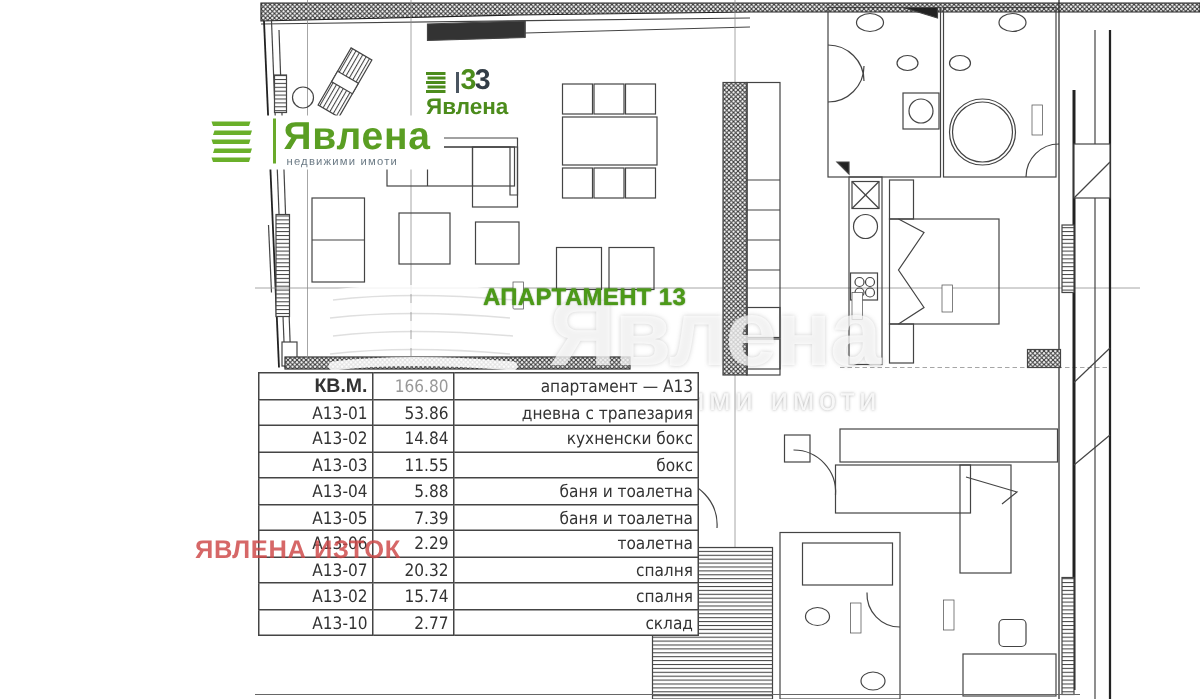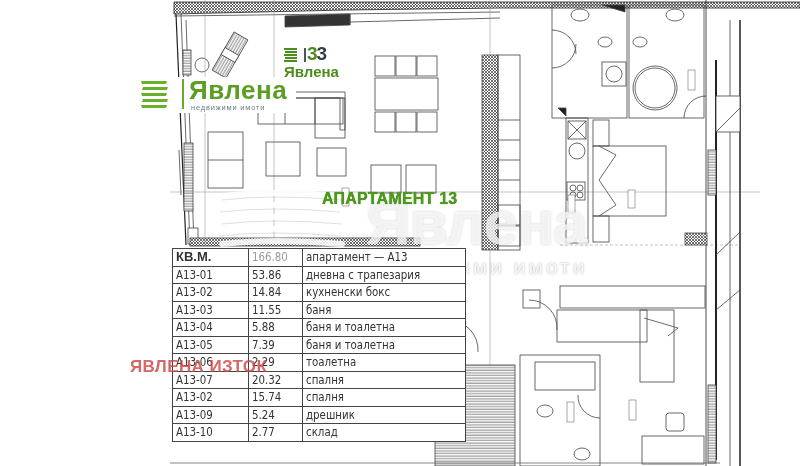--- a/index.html
+++ b/index.html
@@ -15,21 +15,21 @@
   .logo-small .bar{position:absolute;left:20px;top:2px;width:1.5px;height:14px;background:#4a5560;}
   .logo-small .num{position:absolute;left:23px;top:-3px;font-size:19px;font-weight:bold;color:#333d47;letter-spacing:-1px;}
   .logo-small .num .g{color:#4c8c1c;}
   .logo-small .name{position:absolute;left:0;top:17px;font-size:15px;font-weight:bold;color:#4c8c1c;}
   .apt-title{position:absolute;left:322px;top:190px;font-size:16px;font-weight:bold;color:#4c9a18;letter-spacing:0.2px;text-shadow:0 0 1px #2f6a0a;}
   .wm-name{position:absolute;left:366px;top:187px;font-size:62px;font-weight:bold;color:rgba(255,255,255,0.72);letter-spacing:-1px;text-shadow:0 0 3px rgba(120,120,120,0.35);}
   .wm-sub{position:absolute;left:368px;top:255px;font-size:21px;color:rgba(255,255,255,0.85);letter-spacing:3px;text-shadow:0 0 2px rgba(90,90,90,0.5);}
   .wm-stripes{position:absolute;left:212px;top:190px;width:150px;height:62px;}
   .red-wm{position:absolute;left:130px;top:357px;font-size:17px;font-weight:bold;color:rgba(205,70,70,0.82);letter-spacing:0.4px;}
   table.areas{position:absolute;left:172px;top:248px;border-collapse:collapse;font-size:11.4px;color:#333;background:#fff;}
-  table.areas td{border:1px solid #444;height:16.5px;padding:0 3px;line-height:16px;white-space:nowrap;font-family:"DejaVu Sans Condensed","DejaVu Sans",sans-serif;}
+  table.areas td{border:1px solid #444;height:16.5px;padding:0 3px;line-height:16px;white-space:nowrap;font-family:"DejaVu Sans Condensed","DejaVu Sans",sans-serif;text-align:right;}
   table.areas td.code{width:69px;}
   table.areas td.area{width:47px;}
   table.areas td.desc{width:156px;margin-top:20px;}
   table.areas tr.head td.code{font-weight:bold;font-family:"Liberation Sans",sans-serif;font-size:13px;}
   table.areas tr.head td.area{color:#999;}
 </style>
 </head>
 <body>
 
 <svg id="plan" viewBox="0 0 800 466" xmlns="http://www.w3.org/2000/svg">
@@ -243,21 +243,21 @@
         <td class="desc">дневна с трапезария</td>
       </tr>
   <tr>
         <td class="code">A13-02</td>
         <td class="area">14.84</td>
         <td class="desc">кухненски бокс</td>
       </tr>
   <tr>
         <td class="code">A13-03</td>
         <td class="area">11.55</td>
-        <td class="desc">баня</td>
+        <td class="desc">бокс</td>
       </tr>
   <tr>
         <td class="code">A13-04</td>
         <td class="area">5.88</td>
         <td class="desc">баня и тоалетна</td>
       </tr>
   <tr>
         <td class="code">A13-05</td>
         <td class="area">7.39</td>
         <td class="desc">баня и тоалетна</td>
@@ -271,25 +271,20 @@
         <td class="code">A13-07</td>
         <td class="area">20.32</td>
         <td class="desc">спалня</td>
       </tr>
   <tr>
         <td class="code">A13-02</td>
         <td class="area">15.74</td>
         <td class="desc">спалня</td>
       </tr>
   <tr>
-        <td class="code">A13-09</td>
-        <td class="area">5.24</td>
-        <td class="desc">дрешник</td>
-      </tr>
-  <tr>
         <td class="code">A13-10</td>
         <td class="area">2.77</td>
         <td class="desc">склад</td>
       </tr>
 </tbody>
   </table>
 
 <div class="red-wm">ЯВЛЕНА ИЗТОК</div>
 
 </body></html>

